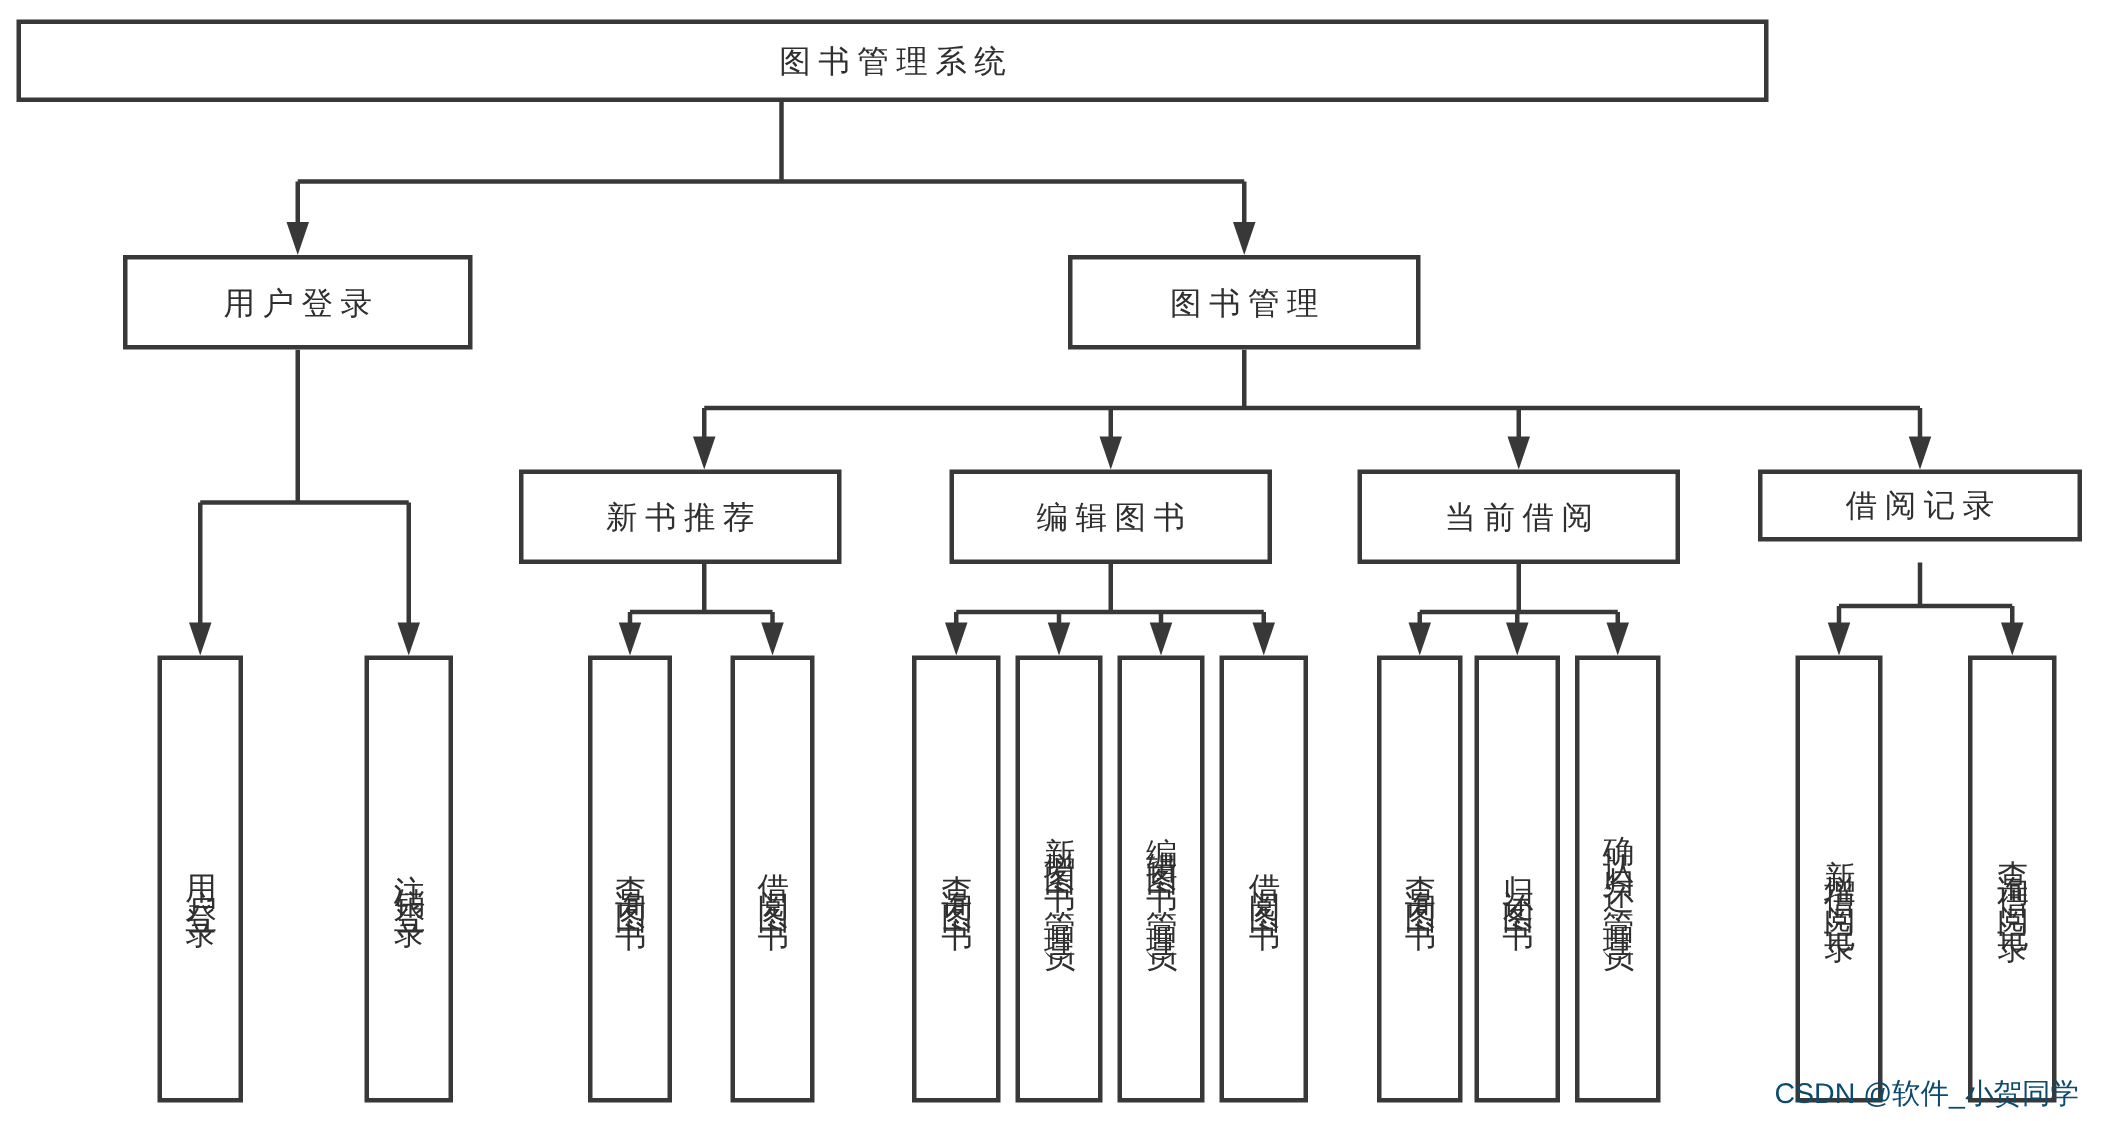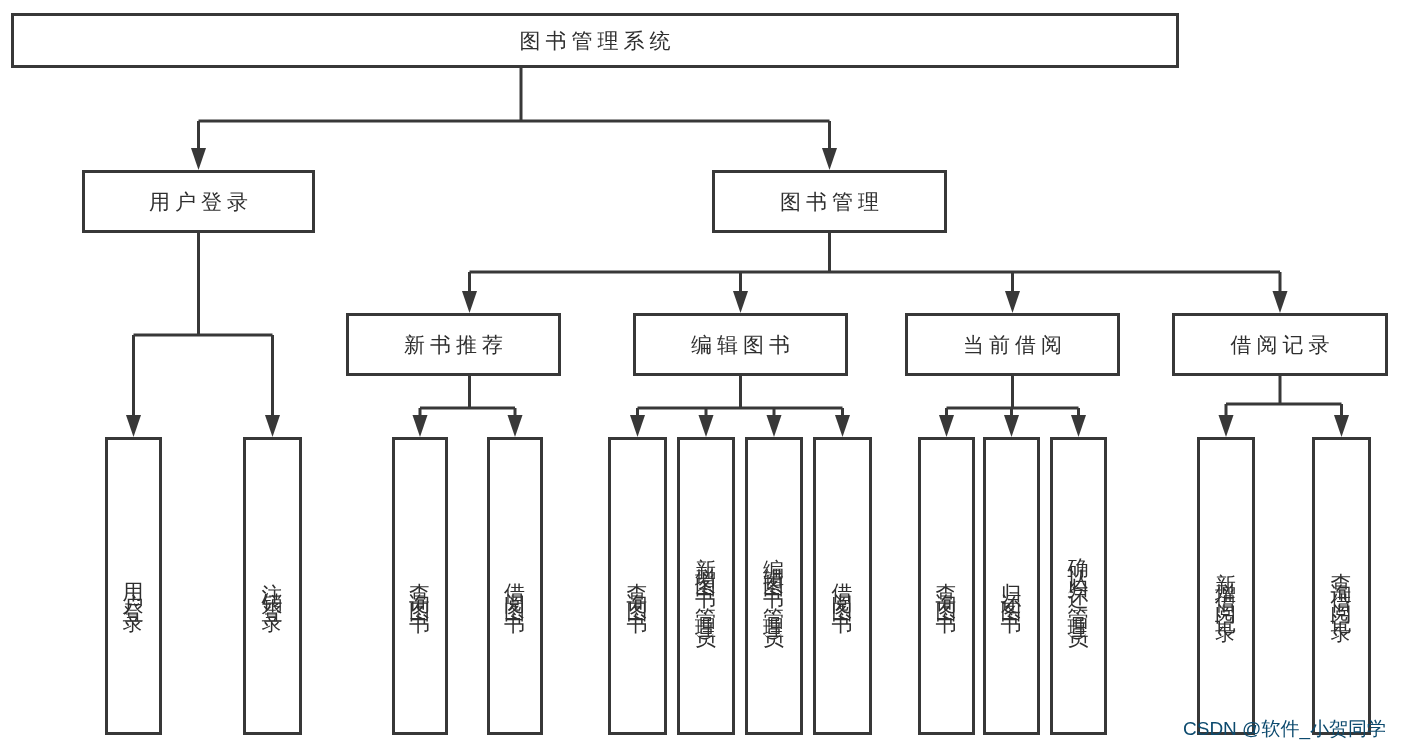--- a/index.html
+++ b/index.html
@@ -147,21 +147,21 @@
 
   <div class="node" style="left:346px; top:313px; width:215px; height:63px;">
     <span class="hlabel">新书推荐</span>
   </div>
   <div class="node" style="left:633px; top:313px; width:215px; height:63px;">
     <span class="hlabel">编辑图书</span>
   </div>
   <div class="node" style="left:905px; top:313px; width:215px; height:63px;">
     <span class="hlabel">当前借阅</span>
   </div>
-  <div class="node" style="left:1172px; top:313px; width:216px; height:63px;">
+  <div class="node" style="left:1172px; top:313px; width:216px; height:48px;">
     <span class="hlabel">借阅记录</span>
   </div>
 
   <div class="node leaf" style="left:105px; top:437px; width:57px; height:298px;">
     <span class="vlabel">用户登录</span>
   </div>
   <div class="node leaf" style="left:243px; top:437px; width:59px; height:298px;">
     <span class="vlabel">注销登录</span>
   </div>
 

